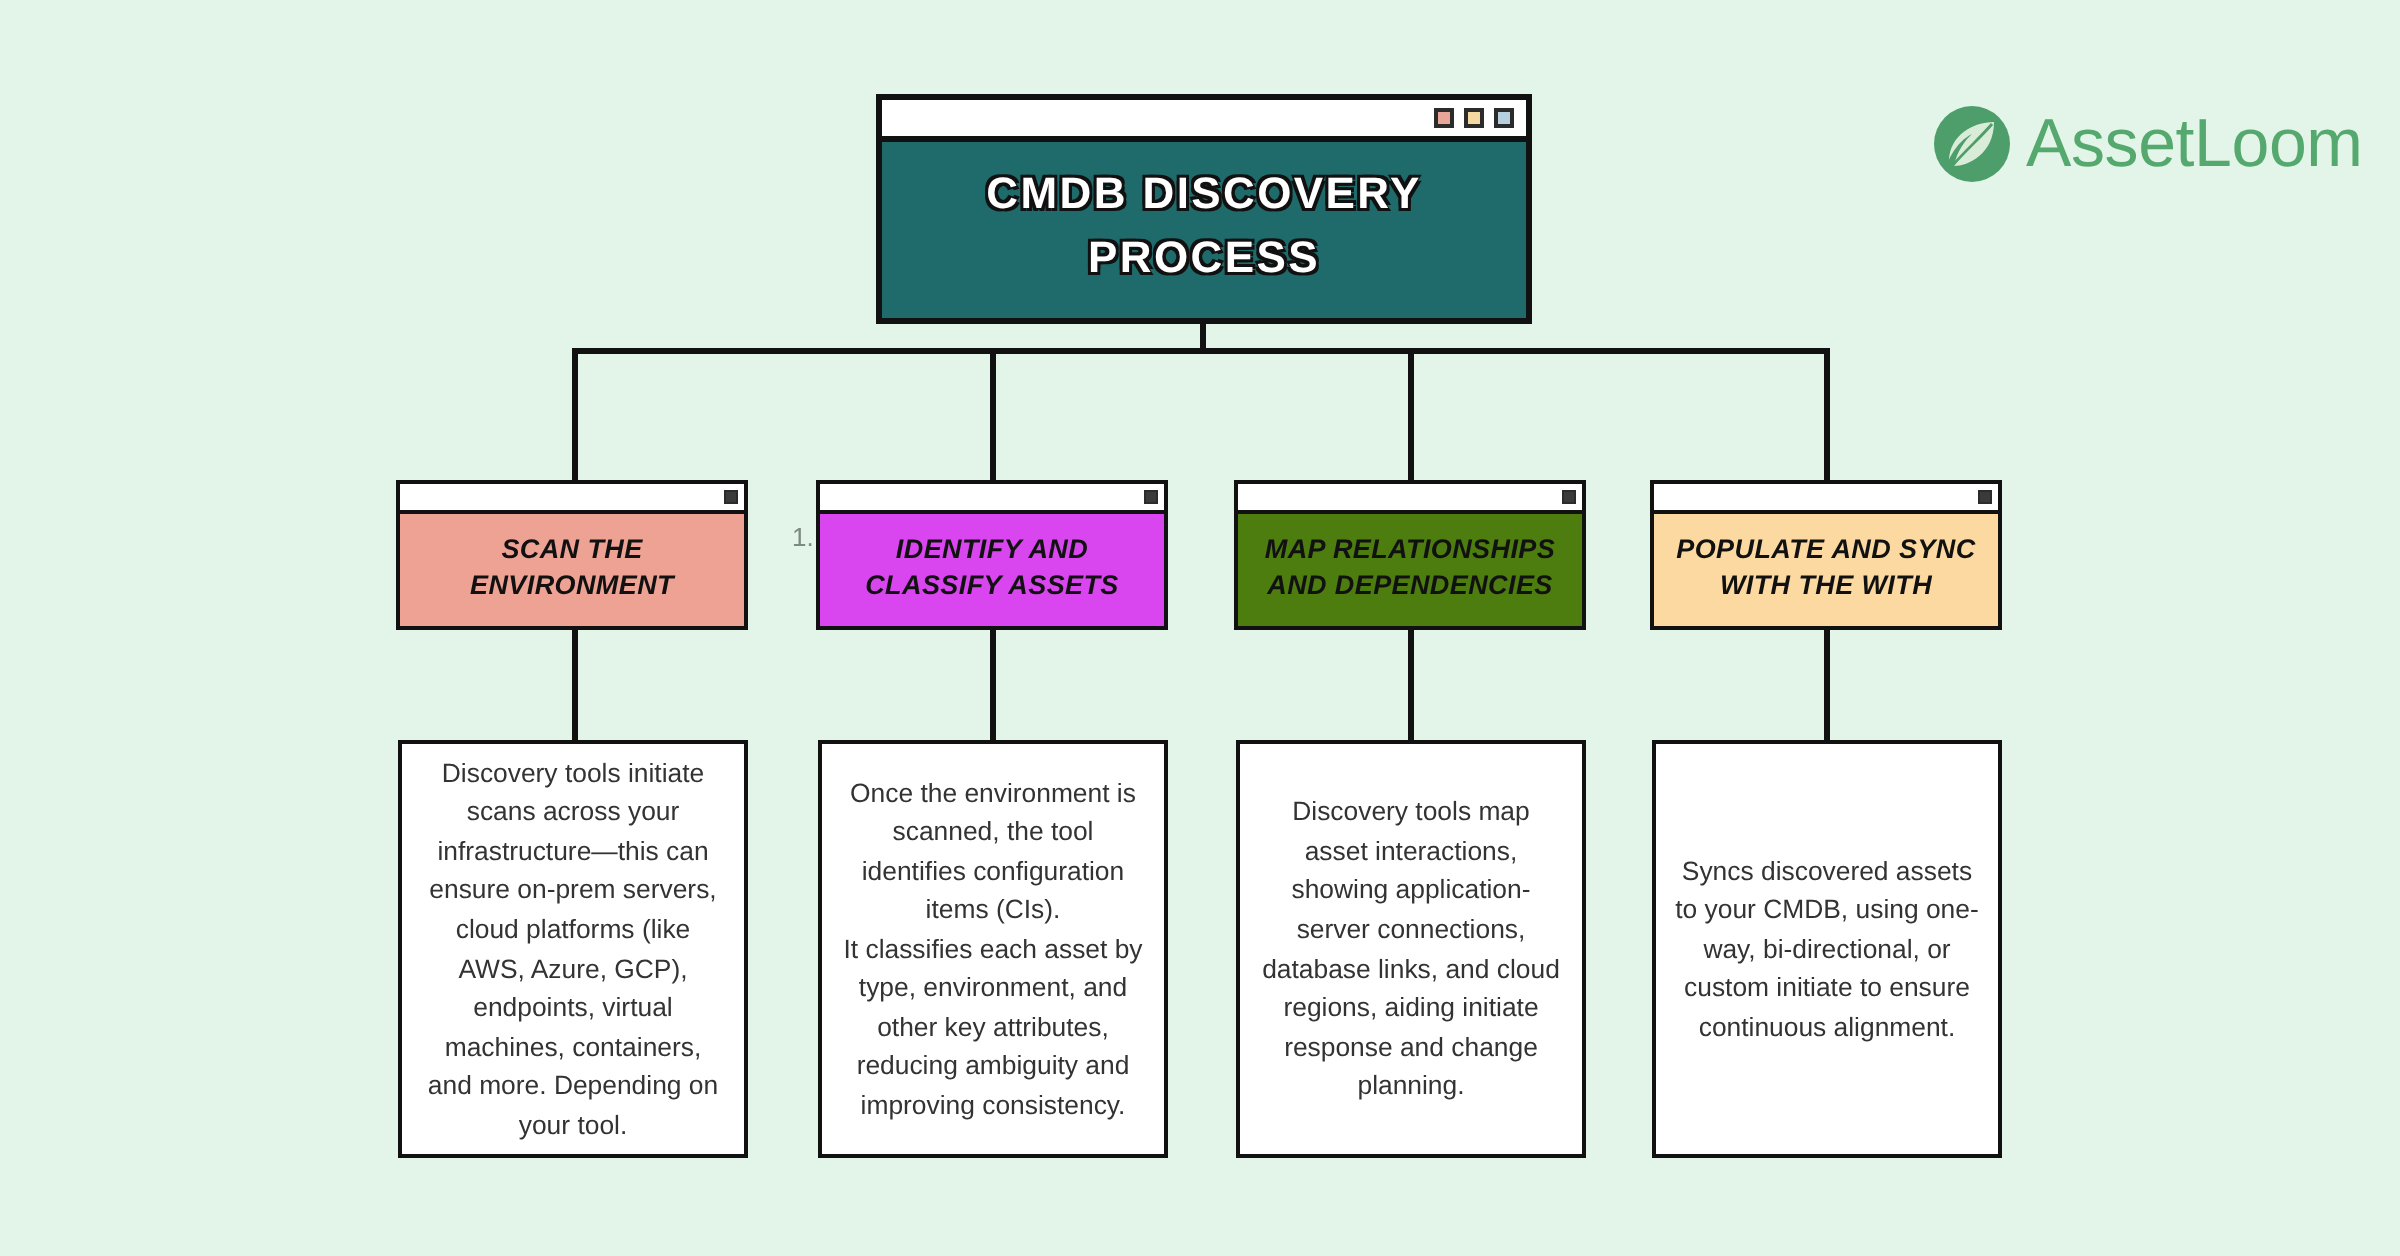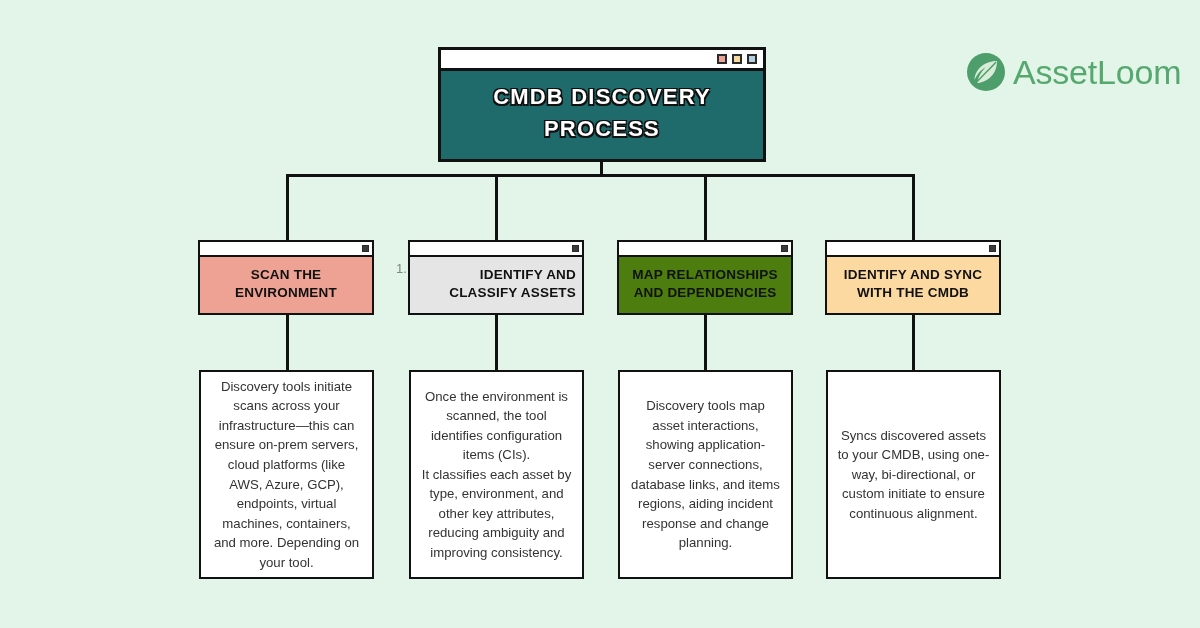--- a/index.html
+++ b/index.html
@@ -93,20 +93,21 @@
   }
 
   
   .step-window {
     position: absolute;
     top: 240px;
     width: 176px;
     box-sizing: border-box;
     border: 2px solid #111111;
     background: #ffffff;
+    font-style: italic;
   }
   .step-chrome {
     height: 13px;
     background: #ffffff;
     border-bottom: 2px solid #111111;
     display: flex;
     align-items: center;
     justify-content: flex-end;
     padding-right: 3px;
   }
@@ -206,55 +207,55 @@
     </div>
     <div class="step-body" style="background:#eda294;">
       <div class="step-text">SCAN THE ENVIRONMENT</div>
     </div>
   </div>
 
   <div class="step-window" style="left:408px;">
     <div class="step-chrome">
       <span class="step-chrome-dot"></span>
     </div>
-    <div class="step-body" style="background:#e5e5e5;text-align:right;">
+    <div class="step-body" style="background:#d946ef;">
       <div class="step-text">IDENTIFY AND CLASSIFY ASSETS</div>
     </div>
   </div>
 
   <div class="step-window" style="left:617px;">
     <div class="step-chrome">
       <span class="step-chrome-dot"></span>
     </div>
     <div class="step-body" style="background:#4d7c0f;">
       <div class="step-text">MAP RELATIONSHIPS AND DEPENDENCIES</div>
     </div>
   </div>
 
   <div class="step-window" style="left:825px;">
     <div class="step-chrome">
       <span class="step-chrome-dot"></span>
     </div>
     <div class="step-body" style="background:#fcd9a0;">
-      <div class="step-text">IDENTIFY AND SYNC WITH THE CMDB</div>
+      <div class="step-text">POPULATE AND SYNC WITH THE WITH</div>
     </div>
   </div>
 
   <div class="stray-number">1.</div>
 
   <div class="desc-box" style="left:199px;">
     <div class="desc-text">Discovery tools initiate scans across your infrastructure—this can ensure on-prem servers, cloud platforms (like AWS, Azure, GCP), endpoints, virtual machines, containers, and more. Depending on your tool.</div>
   </div>
 
   <div class="desc-box" style="left:409px;">
     <div class="desc-text">Once the environment is scanned, the tool identifies configuration items (CIs).
 It classifies each asset by type, environment, and other key attributes, reducing ambiguity and improving consistency.</div>
   </div>
 
   <div class="desc-box" style="left:618px;">
-    <div class="desc-text">Discovery tools map asset interactions, showing application-server connections, database links, and items regions, aiding incident response and change planning.</div>
+    <div class="desc-text">Discovery tools map asset interactions, showing application-server connections, database links, and cloud regions, aiding initiate response and change planning.</div>
   </div>
 
   <div class="desc-box" style="left:826px;">
     <div class="desc-text">Syncs discovered assets to your CMDB, using one-way, bi-directional, or custom initiate to ensure continuous alignment.</div>
   </div>
 
 </div>
 
 </body></html>

